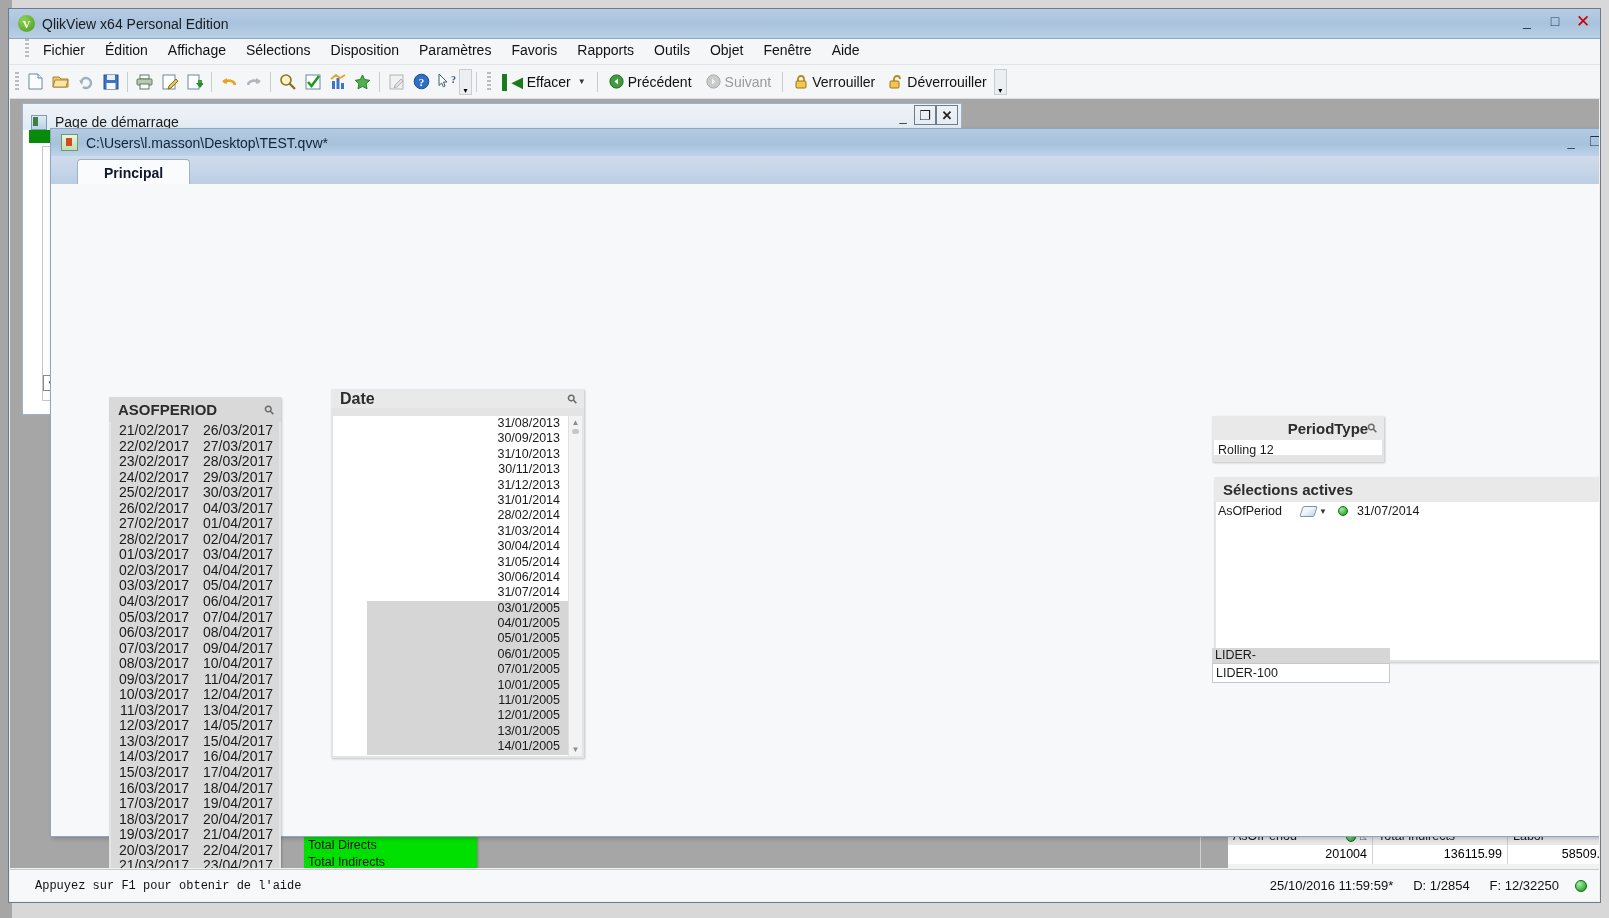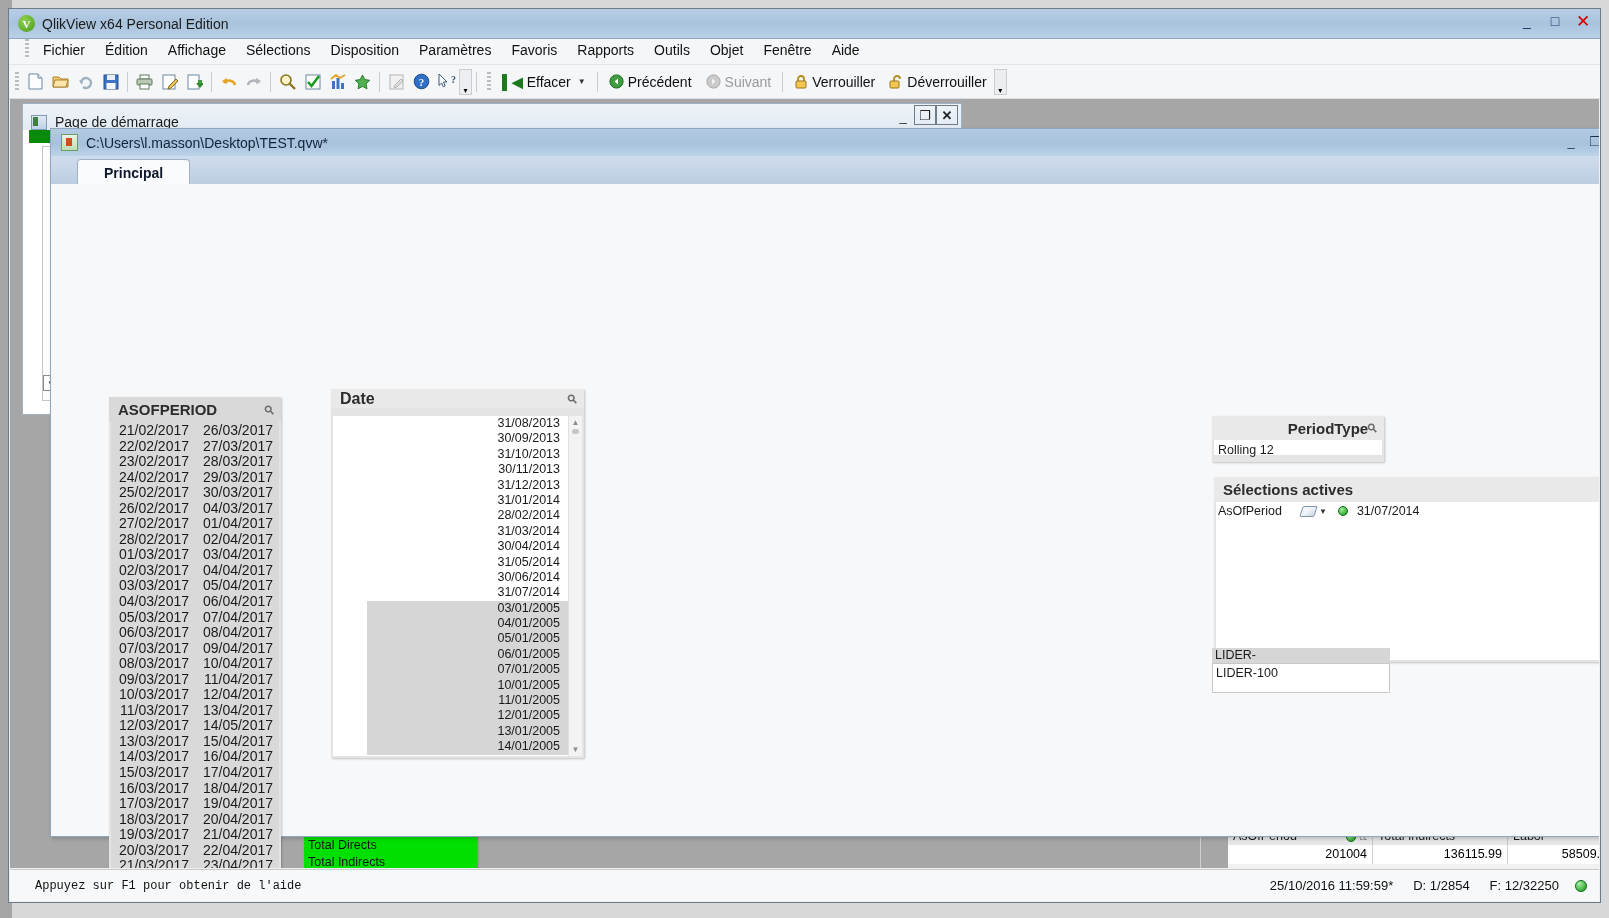--- a/index.html
+++ b/index.html
@@ -223,21 +223,21 @@
   }
   .selact-val{color:#1a1a1a;}
 
   
   #lider{left:1161px;top:464px;width:178px;height:36px;}
   .lider-head{
     height:15px;background:#d6d6d6;font-size:12.5px;line-height:15px;padding-left:3px;color:#1a1a1a;
     box-sizing:border-box;
   }
   .lider-val{
-    height:30px;background:#fff;font-size:12.5px;line-height:19px;padding-left:3px;color:#1a1a1a;
+    height:20px;background:#fff;font-size:12.5px;line-height:19px;padding-left:3px;color:#1a1a1a;
     border:1px solid #c8c8c8;box-sizing:border-box;
   }
 
   
   .bg-layer{position:absolute;left:0;top:0;right:0;bottom:0;overflow:hidden;}
   .bg-panel{
     position:absolute;background:#f7f8f9;
   }
   .numlist{
     position:absolute;background:#d9d9d9;font-size:12px;color:#1a1a1a;

